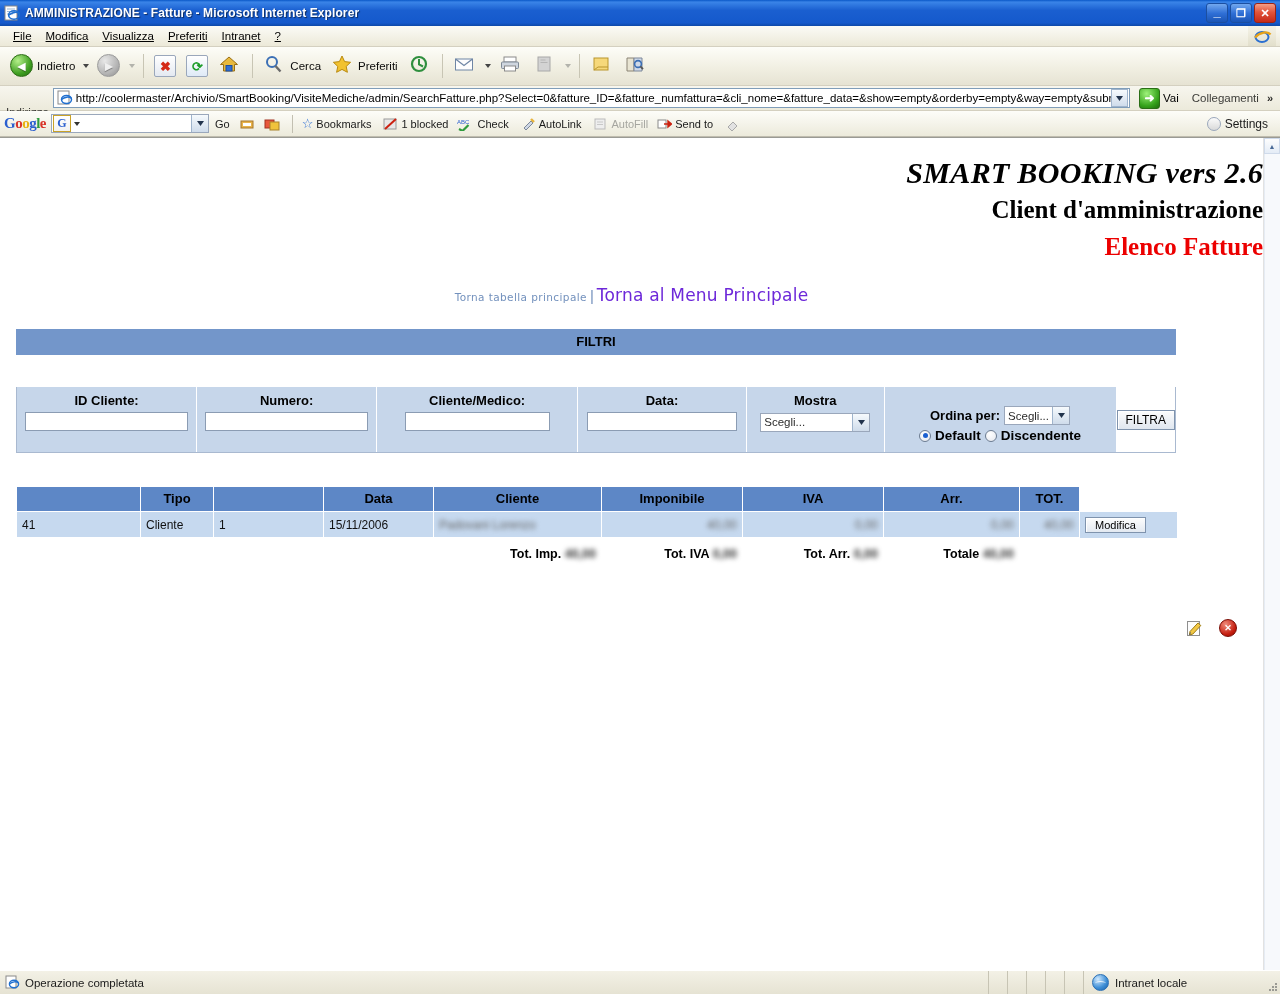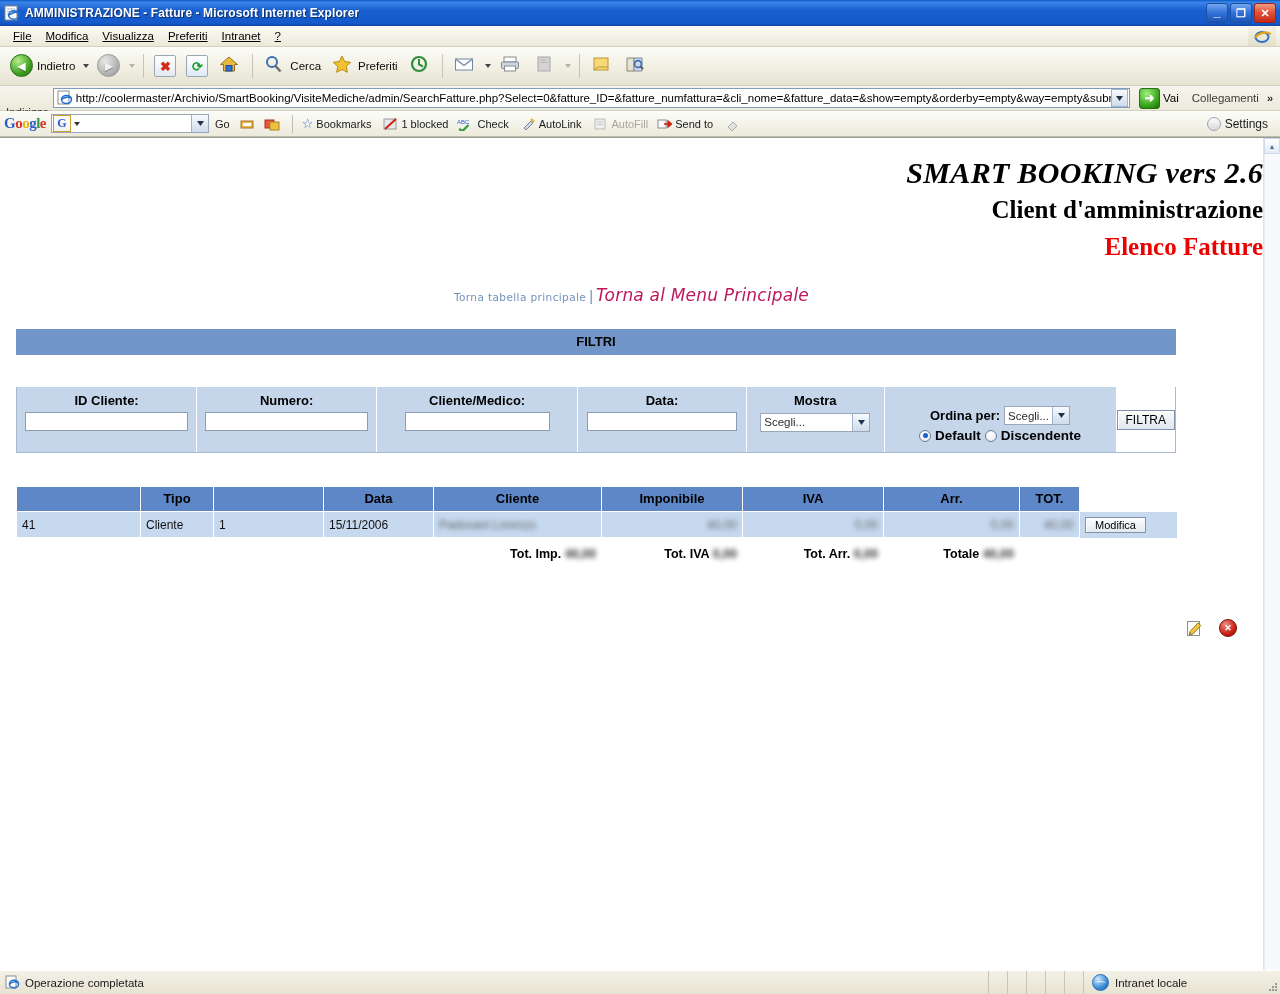--- a/index.html
+++ b/index.html
@@ -137,21 +137,21 @@
 
   
   .hdr-wrap{text-align:right;padding-top:18px;}
   h1.t1{font-family:"Liberation Serif",serif;font-style:italic;font-weight:bold;
         font-size:30px;margin:0;color:#000;letter-spacing:.3px;}
   h2.t2{font-family:"Liberation Serif",serif;font-weight:bold;font-size:25px;margin:6px 0 0;color:#000;}
   h3.t3{font-family:"Liberation Serif",serif;font-weight:bold;font-size:25px;margin:9px 0 0;color:#ec0000;}
   .navlinks{text-align:center;margin-top:24px;white-space:nowrap;}
   .nav-small{font-size:10.5px;color:#7391bd;font-family:"DejaVu Sans",sans-serif;letter-spacing:.4px;}
   .nav-pipe{color:#7391bd;font-size:15px;padding:0 3px;}
-  .nav-big{font-size:17px;color:#be185d;font-family:"DejaVu Sans",sans-serif;letter-spacing:.2px;font-style:italic;}
+  .nav-big{font-size:17px;color:#6d28d9;font-family:"DejaVu Sans",sans-serif;letter-spacing:.2px;}
 
   
   .filters{margin:24px 16px 0 16px;width:1160px;}
   .filters-title{background:#7396ca;color:#000;text-align:center;font-size:13px;font-weight:bold;
                  padding:4px 0 5px;border:1px solid #7396ca;box-sizing:border-box;}
   .filters-row{display:flex;border:1px solid #a9b9d0;border-top:none;box-sizing:border-box;margin-top:32px;}
   .fcell{background:#c6d6ea;border-right:1px solid #ffffff;box-sizing:border-box;
          padding:6px 8px 9px;text-align:center;}
   .fcell:last-child{border-right:none;}
   .flabel{font-size:13px;font-weight:bold;color:#000;display:block;margin-bottom:4px;}

